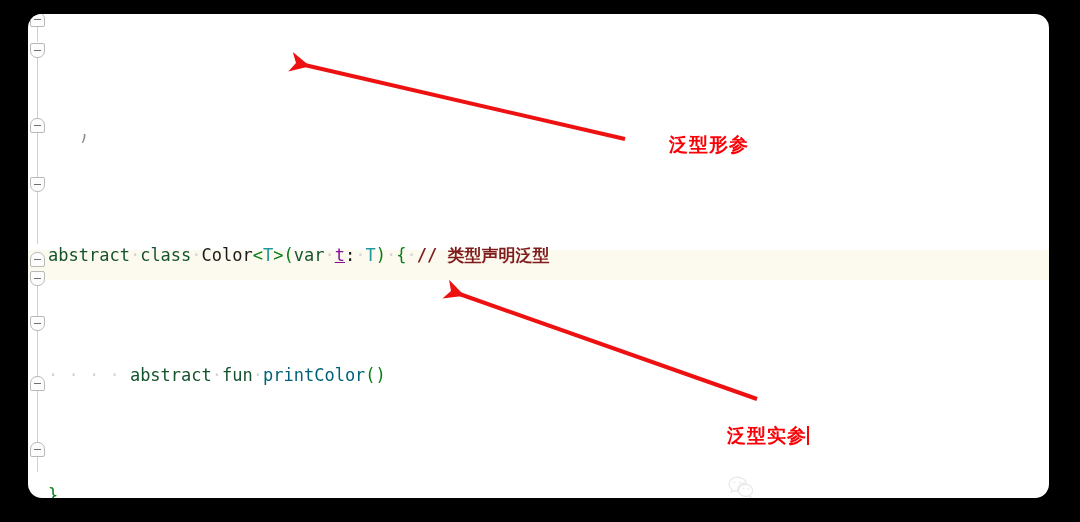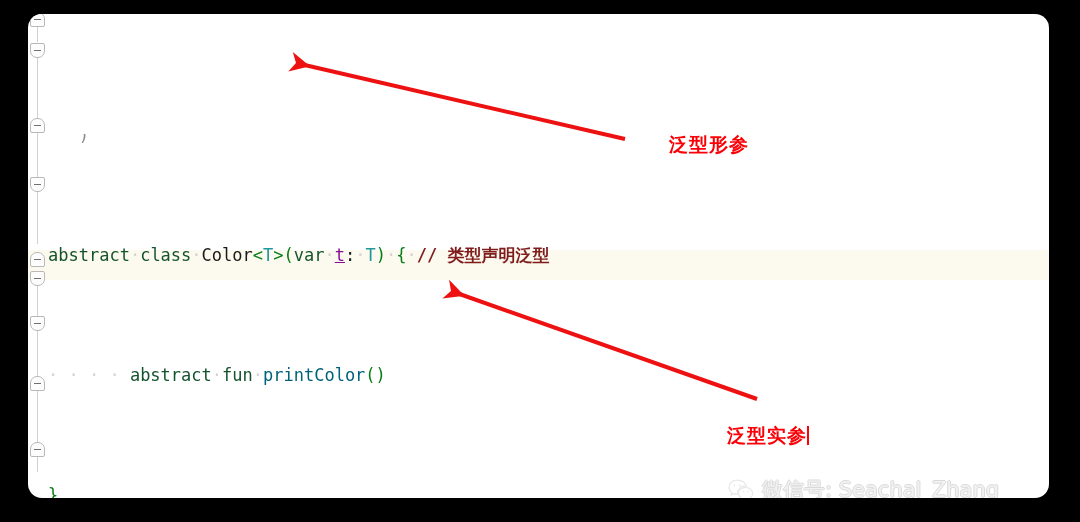--- a/index.html
+++ b/index.html
@@ -203,21 +203,20 @@
 
     <div id="watermark">
       <svg width="26" height="22" viewBox="0 0 26 22">
         <path d="M9.2 1.2C4.6 1.2 1 4.3 1 8.1c0 2.1 1.1 4 2.9 5.3L3.2 16l2.8-1.4c1 .3 2.1.5 3.2.5h.6c-.1-.5-.2-1-.2-1.5 0-3.7 3.6-6.7 8.1-6.7h.6C17.5 3.7 13.8 1.2 9.2 1.2z" fill="none" stroke="#e8e8e8" stroke-width="1.2"></path>
         <circle cx="6.4" cy="6.4" r="0.95" fill="#e8e8e8"></circle>
         <circle cx="11.6" cy="6.4" r="0.95" fill="#e8e8e8"></circle>
         <path d="M17.8 8.3c-4.1 0-7.4 2.7-7.4 6 0 3.3 3.3 6 7.4 6 .9 0 1.7-.1 2.5-.4l2.4 1.2-.6-2c1.5-1.1 2.5-2.7 2.5-4.5 0-3.3-3.3-6.3-6.8-6.3z" fill="none" stroke="#e8e8e8" stroke-width="1.2"></path>
         <circle cx="15.6" cy="12.6" r="0.8" fill="#e8e8e8"></circle>
         <circle cx="20.2" cy="12.6" r="0.8" fill="#e8e8e8"></circle>
       </svg>
-      <span class="wm-text">微信号: Seachal_Zhang</span>
     </div>
 
   </div>
 
   <svg id="arrows">
     <defs>
       <marker id="ah" markerWidth="5" markerHeight="5" refX="3.6" refY="2.5" orient="auto">
         <path d="M5,0 L0,2.5 L5,5 L3.6,2.5 Z" fill="#ee1111"></path>
       </marker>
     </defs>

